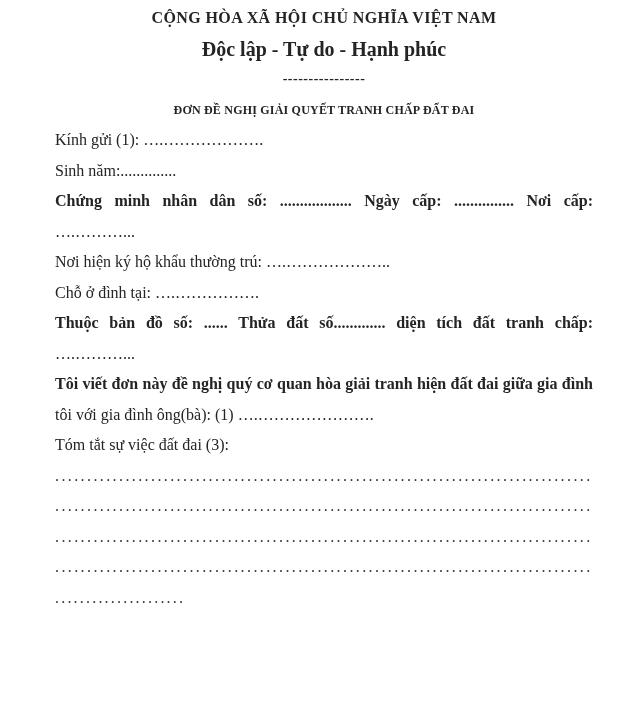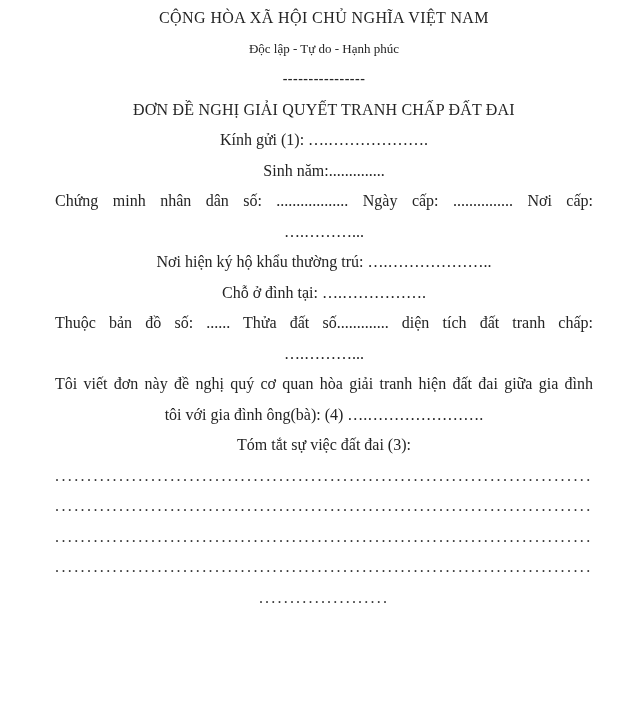--- a/index.html
+++ b/index.html
@@ -19,32 +19,32 @@
     width: 640px;
     height: 705px;
     padding: 3px 47px 0 55px;
   }
   .line {
     height: 30.5px;
     line-height: 30.5px;
     font-size: 16px;
     white-space: nowrap;
     overflow: hidden;
-    text-align: center;
   }
   .center { text-align: center; }
-  .bold   { font-weight: normal; }
+  .bold   { font-weight: bold; }
   .national-header { font-size: 16px; letter-spacing: 0.4px; }
-  .motto  { font-size: 13px; }
+  .motto  { font-size: 20px; }
   .separator { font-weight: bold; letter-spacing: 0.5px; font-size: 14px; }
-  .form-title { font-size: 16px; letter-spacing: 0.2px; }
+  .form-title { font-size: 12px; letter-spacing: 0.2px; }
   .justify {
     white-space: normal;
     text-align: justify;
     text-align-last: justify;
+    font-weight: bold;
   }
   .ruled {
     letter-spacing: 2.4px;
     color: #3a3a3a;
   }
   .short-ruled {
     letter-spacing: 2.2px;
     color: #3a3a3a;
   }
 </style>
@@ -74,21 +74,21 @@
 
   <div class="line">Chỗ ở đình tại: ….…………….</div>
 
 
   <div class="line justify">Thuộc bản đồ số: ...... Thửa đất số............. diện tích đất tranh chấp:</div>
 
   <div class="line">….………...</div>
 
   <div class="line justify">Tôi viết đơn này đề nghị quý cơ quan hòa giải tranh hiện đất đai giữa gia đình</div>
 
-  <div class="line">tôi với gia đình ông(bà): (4) ….………………….</div>
+  <div class="line">tôi với gia đình ông(bà): (1) ….………………….</div>
 
   <div class="line">Tóm tắt sự việc đất đai (3):</div>
 
   <div class="line ruled">......................................................................................................................................................</div>
 
   <div class="line ruled">......................................................................................................................................................</div>
 
   <div class="line ruled">......................................................................................................................................................</div>
 
   <div class="line ruled">......................................................................................................................................................</div>

